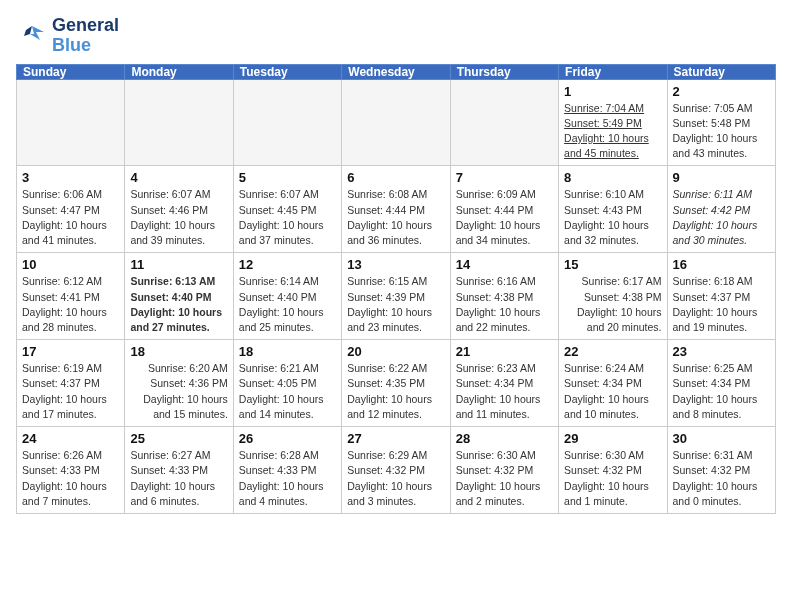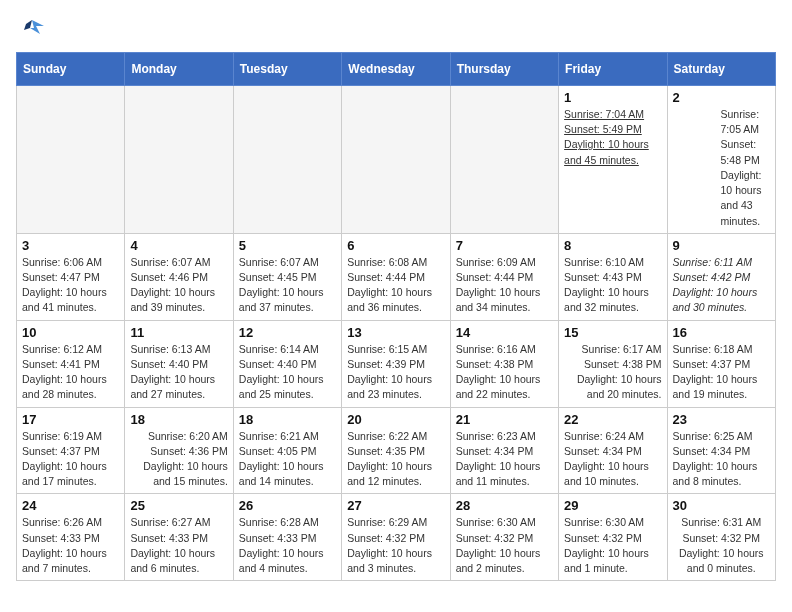--- a/index.html
+++ b/index.html
@@ -45,21 +45,21 @@
     }
     .calendar {
       width: 100%;
       border-collapse: collapse;
       font-size: 11px;
     }
     .calendar th {
       background: #3a6bbf;
       color: #fff;
       text-align: left;
-      padding: 9px 6px;
+      padding: 0 6px;
       font-size: 12px;
       font-weight: bold;
       border: 1px solid #5a85cf;
     }
     .calendar td {
       border: 1px solid #ccc;
       vertical-align: top;
       padding: 4px 5px;
       min-height: 80px;
       height: 80px;
@@ -83,20 +83,24 @@
   </style>
 </head>
 <body>
 
 <div class="header">
   <div class="logo">
     <svg class="logo-bird" viewBox="0 0 32 28">
       <polygon points="16,4 28,10 20,10 24,18 14,12 18,12" fill="#4a90d9"></polygon>
       <polygon points="10,8 16,4 14,12 8,14" fill="#1a3a6b"></polygon>
     </svg>
+    <div class="logo-text">
+      <div>General</div>
+      <div style="color:#4a90d9">Blue</div>
+    </div>
   </div>
   <div class="title-block">
     <div class="month-title"></div>
     <div class="location"></div>
   </div>
 </div>
 
 <table class="calendar">
   <thead>
     <tr>
@@ -118,21 +122,21 @@
         <td class="empty"></td>
         <td>
           <div class="day-number">1</div>
           <div class="day-info" style="white-space: pre-line; text-decoration: underline;">Sunrise: 7:04 AM
 Sunset: 5:49 PM
 Daylight: 10 hours
 and 45 minutes.</div>
         </td>
         <td>
           <div class="day-number">2</div>
-          <div class="day-info" style="white-space: pre-line; margin-left: 48px;">Sunrise: 7:05 AM
+          <div class="day-info" style="white-space: pre-line;">Sunrise: 7:05 AM
 Sunset: 5:48 PM
 Daylight: 10 hours
 and 43 minutes.</div>
         </td>
       </tr>
       <tr>
         <td>
           <div class="day-number">3</div>
           <div class="day-info" style="white-space: pre-line;">Sunrise: 6:06 AM
 Sunset: 4:47 PM
@@ -185,21 +189,21 @@
       <tr>
         <td>
           <div class="day-number">10</div>
           <div class="day-info" style="white-space: pre-line;">Sunrise: 6:12 AM
 Sunset: 4:41 PM
 Daylight: 10 hours
 and 28 minutes.</div>
         </td>
         <td>
           <div class="day-number">11</div>
-          <div class="day-info" style="white-space: pre-line;">Sunrise: 6:13 AM
+          <div class="day-info" style="white-space: pre-line; font-weight: bold;">Sunrise: 6:13 AM
 Sunset: 4:40 PM
 Daylight: 10 hours
 and 27 minutes.</div>
         </td>
         <td>
           <div class="day-number">12</div>
           <div class="day-info" style="white-space: pre-line;">Sunrise: 6:14 AM
 Sunset: 4:40 PM
 Daylight: 10 hours
 and 25 minutes.</div>
@@ -322,20 +326,20 @@
         </td>
         <td>
           <div class="day-number">29</div>
           <div class="day-info" style="white-space: pre-line;">Sunrise: 6:30 AM
 Sunset: 4:32 PM
 Daylight: 10 hours
 and 1 minute.</div>
         </td>
         <td>
           <div class="day-number">30</div>
-          <div class="day-info" style="white-space: pre-line; text-align: center;">Sunrise: 6:31 AM
+          <div class="day-info" style="white-space: pre-line;">Sunrise: 6:31 AM
 Sunset: 4:32 PM
 Daylight: 10 hours
 and 0 minutes.</div>
         </td>
       </tr>
     </tbody>
 </table>
 
 </body></html>

